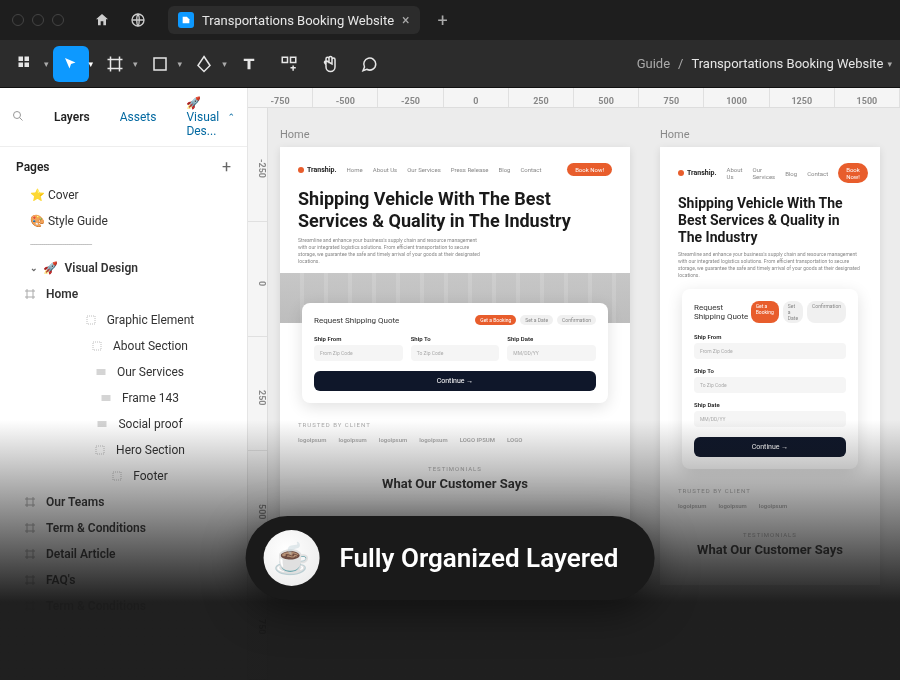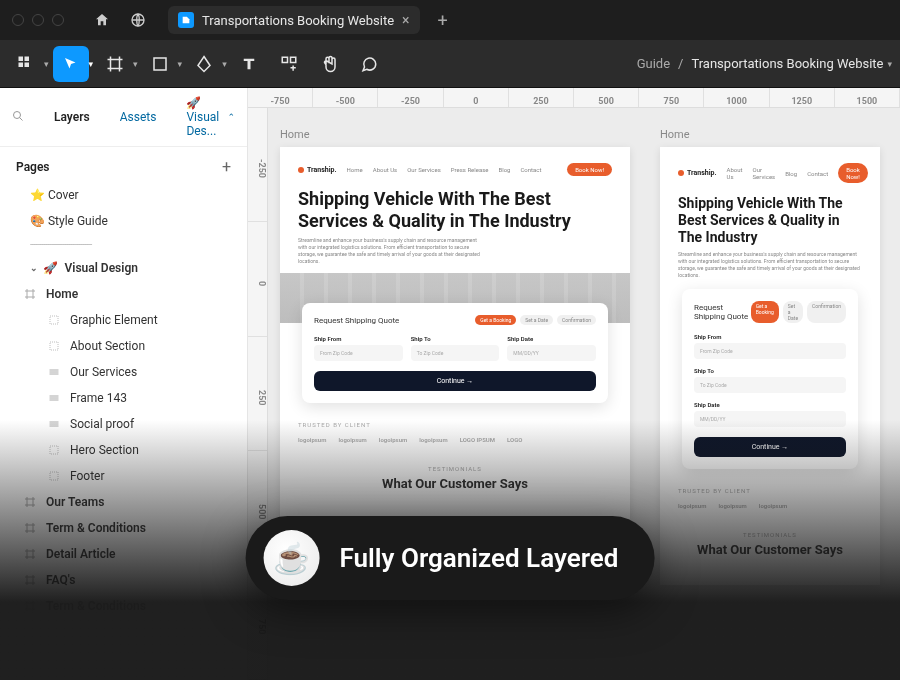--- a/index.html
+++ b/index.html
@@ -40,21 +40,21 @@
 .pages-section { padding: 10px 16px 6px 16px; display: flex; align-items: center; justify-content: space-between; }
 .pages-section .title { font-size: 12px; font-weight: 600; color: #222; }
 .pages-section .plus { color: #666; cursor: pointer; font-size: 16px; }
 .page-item { padding: 6px 16px 6px 30px; font-size: 12px; color: #333; cursor: pointer; }
 .section-divider { padding: 4px 30px; color: #bbb; font-size: 11px; letter-spacing: -1px; }
 .page-item.bold { font-weight: 600; display: flex; align-items: center; gap: 6px; }
 .chev-small { font-size: 9px; color: #666; }
 .layers-list { flex: 1; overflow: hidden; }
 .layer-item { padding: 6px 16px 6px 24px; font-size: 12px; color: #333; cursor: pointer; display: flex; align-items: center; gap: 8px; }
 .layer-item.frame { font-weight: 600; }
-.layer-item.child { padding-left: 48px; font-weight: 400; }
+.layer-item.child { padding-left: 48px; font-weight: 400; justify-content: center; }
 .layer-icon { width: 14px; color: #aaa; display: inline-flex; }
 .layer-icon svg { width: 12px; height: 12px; }
 
 
 .canvas-wrap { flex: 1; position: relative; background: #e8e8e8; overflow: hidden; }
 .ruler-h { position: absolute; top: 0; left: 0; right: 0; height: 20px; background: #f5f5f5; border-bottom: 1px solid #ddd; display: flex; font-size: 9px; color: #888; z-index: 2; }
 .ruler-tick { flex: 1; text-align: center; border-right: 1px solid #e0e0e0; padding-top: 8px; font-weight: bold; }
 .ruler-v { position: absolute; top: 20px; left: 0; width: 20px; bottom: 0; background: #f5f5f5; border-right: 1px solid #ddd; display: flex; flex-direction: column; font-size: 9px; color: #888; z-index: 2; }
 .ruler-v .ruler-tick { writing-mode: vertical-rl; text-align: center; border-bottom: 1px solid #e0e0e0; border-right: none; padding-left: 4px; }
 .canvas { position: absolute; top: 20px; left: 20px; right: 0; bottom: 0; background: #ececec; padding: 20px 12px; display: flex; gap: 30px; }

